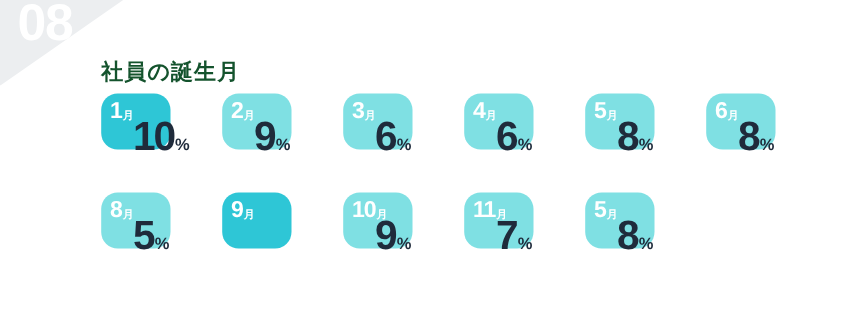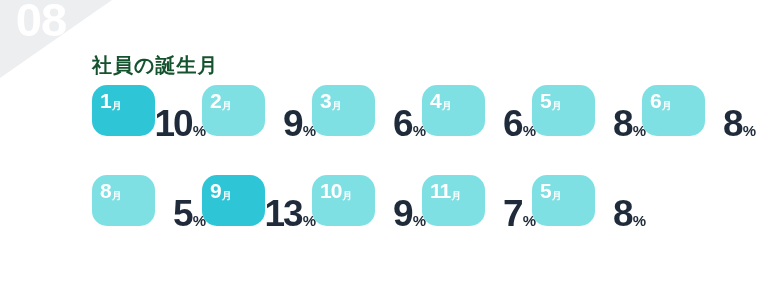--- a/index.html
+++ b/index.html
@@ -51,21 +51,20 @@
   }
 
   
   .grid {
     position:absolute;
     left:92px; top:85px;
     width:680px;
     display:grid;
     grid-template-columns:repeat(6, 110px);
     grid-template-rows:90px 90px;
-    text-align:right;
   }
   .cell {
     position:relative;
     width:110px;
     height:90px;
   }
   .badge {
     position:absolute;
     left:0; top:0;
     width:63px; height:51px;
@@ -154,21 +153,20 @@
         <div class="value"><span class="value-num">8</span><span class="value-unit">%</span></div>
       </div>
       <div class="cell">
         <div class="badge"></div>
         <div class="month-label"><span class="month-num">8</span><span class="month-suffix">月</span></div>
         <div class="value"><span class="value-num">5</span><span class="value-unit">%</span></div>
       </div>
       <div class="cell">
         <div class="badge strong"></div>
         <div class="month-label"><span class="month-num">9</span><span class="month-suffix">月</span></div>
-        <div class="value"><span class="value-num">13</span><span class="value-unit">%</span></div>
       </div>
       <div class="cell">
         <div class="badge"></div>
         <div class="month-label"><span class="month-num">10</span><span class="month-suffix">月</span></div>
         <div class="value"><span class="value-num">9</span><span class="value-unit">%</span></div>
       </div>
       <div class="cell">
         <div class="badge"></div>
         <div class="month-label"><span class="month-num">11</span><span class="month-suffix">月</span></div>
         <div class="value"><span class="value-num">7</span><span class="value-unit">%</span></div>

